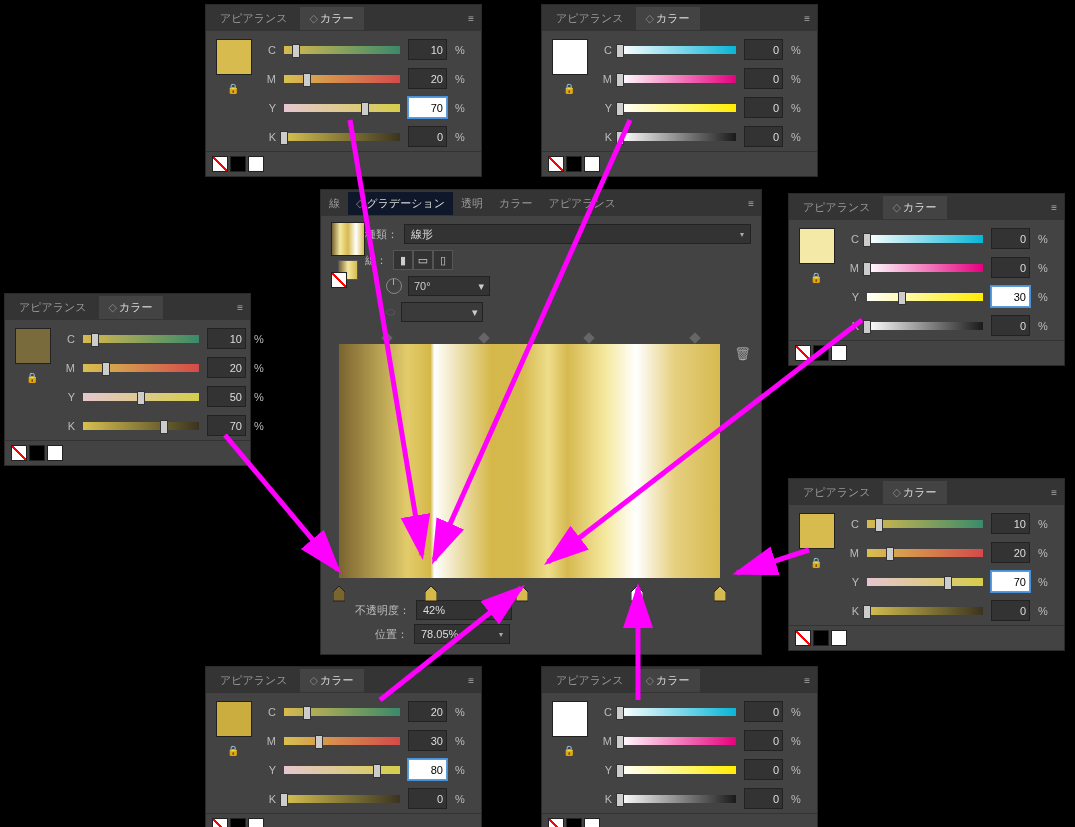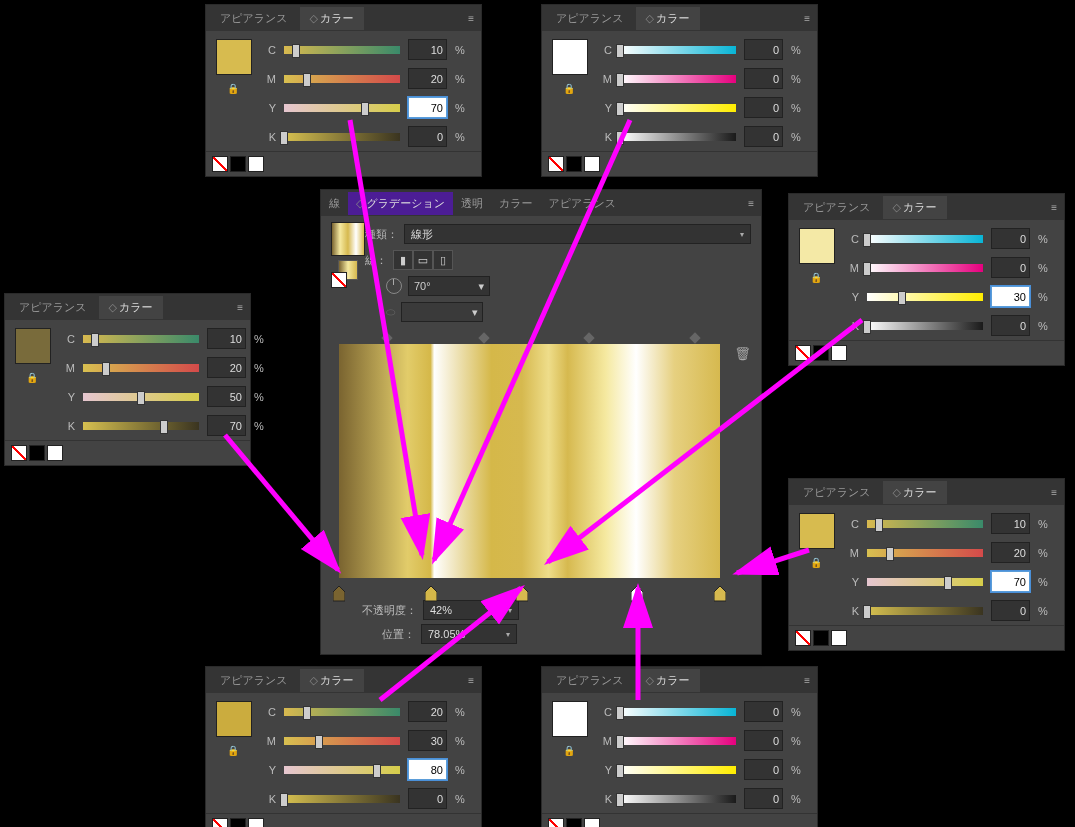--- a/index.html
+++ b/index.html
@@ -30,38 +30,38 @@
   .panel-footer { display:flex; align-items:center; gap:2px; padding:4px 6px; border-top:1px solid #333;}
   .mini-sw { width:14px; height:14px; border:1px solid #222;}
   .mini-none { background:linear-gradient(45deg,#fff 45%,red 45%,red 55%,#fff 55%);}
   .mini-wh { background:#fff;}
   .mini-bk { background:#000;}
   .lock { font-size:10px; color:#999; padding:2px;}
   
   .grad-panel { position:absolute; background:#434343; border:1px solid #2a2a2a; box-shadow:0 2px 8px rgba(0,0,0,.5);}
   .g-tabs { display:flex; background:#343434; height:26px; align-items:center; position:relative;}
   .g-tab { padding:4px 8px; color:#999; font-size:11px; cursor:pointer;}
-  .g-tab.active { background:#4c1d95; color:#ddd;text-align:right;}
+  .g-tab.active { background:#0f172a; color:#ddd;text-align:right;}
   .g-body { padding:6px 10px;}
   .g-row { display:flex; align-items:center; gap:6px; margin-bottom:6px;}
   .g-label { color:#bbb;}
   .select { background:#333; border:1px solid #222; height:18px; display:flex; align-items:center; justify-content:space-between; padding:0 6px; color:#ddd; font-size:11px; flex:1;}
   .select .chev { font-size:8px; color:#aaa;}
   .g-preview { width:32px; height:32px; background:linear-gradient(90deg,#7a6430,#f5e9a0,#d6b94f,#fff,#d6b94f); border:1px solid #222;}
   .seg-box { width:18px; height:18px; border:1px solid #555; background:#3a3a3a; display:flex; align-items:center; justify-content:center;}
   .seg-box.bot { background:#333;}
   .seg-group { display:flex; }
   .angle-sel { background:#333; border:1px solid #222; height:18px; width:70px; display:flex; align-items:center; justify-content:space-between; padding:0 5px;}
   .grad-prev { height:234px; margin:8px 0 4px 0; position:relative; background:linear-gradient(90deg,#7a6430 0%,#e2cc6a 18%,#d5b849 24%,#fff 25%,#d5b849 40%,#d6b94f 48%,#eedd8a 55%,#d6b94f 60%,#f5e9a0 70%,#fff 78%,#e6d080 88%,#d6b94f 100%);}
   .grad-track { position:relative; height:22px; margin:0 0 6px 0;}
   .diamond { position:absolute; top:0; width:8px; height:8px; background:#666; transform:translateX(-50%) rotate(45deg);}
   .stop { position:absolute; bottom:0; width:12px; height:14px; transform:translateX(-50%);}
   .stop svg { display:block;}
   .trash { color:#aaa; font-size:13px; cursor:pointer;}
-  .field-row { display:flex; align-items:center; gap:6px; justify-content:flex-start; margin-left:31px; margin-bottom:4px;}
+  .field-row { display:flex; align-items:center; gap:6px; justify-content:flex-start; margin-left:24px; margin-bottom:4px;}
   .field-row .select { flex:none; width:82px;}
   
   .arrows { position:absolute; top:0; left:0; width:1075px; height:827px; pointer-events:none;}
 </style>
 </head>
 <body>
 
 <div class="panel col-panel" style="left:205px; top:4px; width:275px;">
     <div class="tabs">
       <div class="tab">アピアランス</div>

